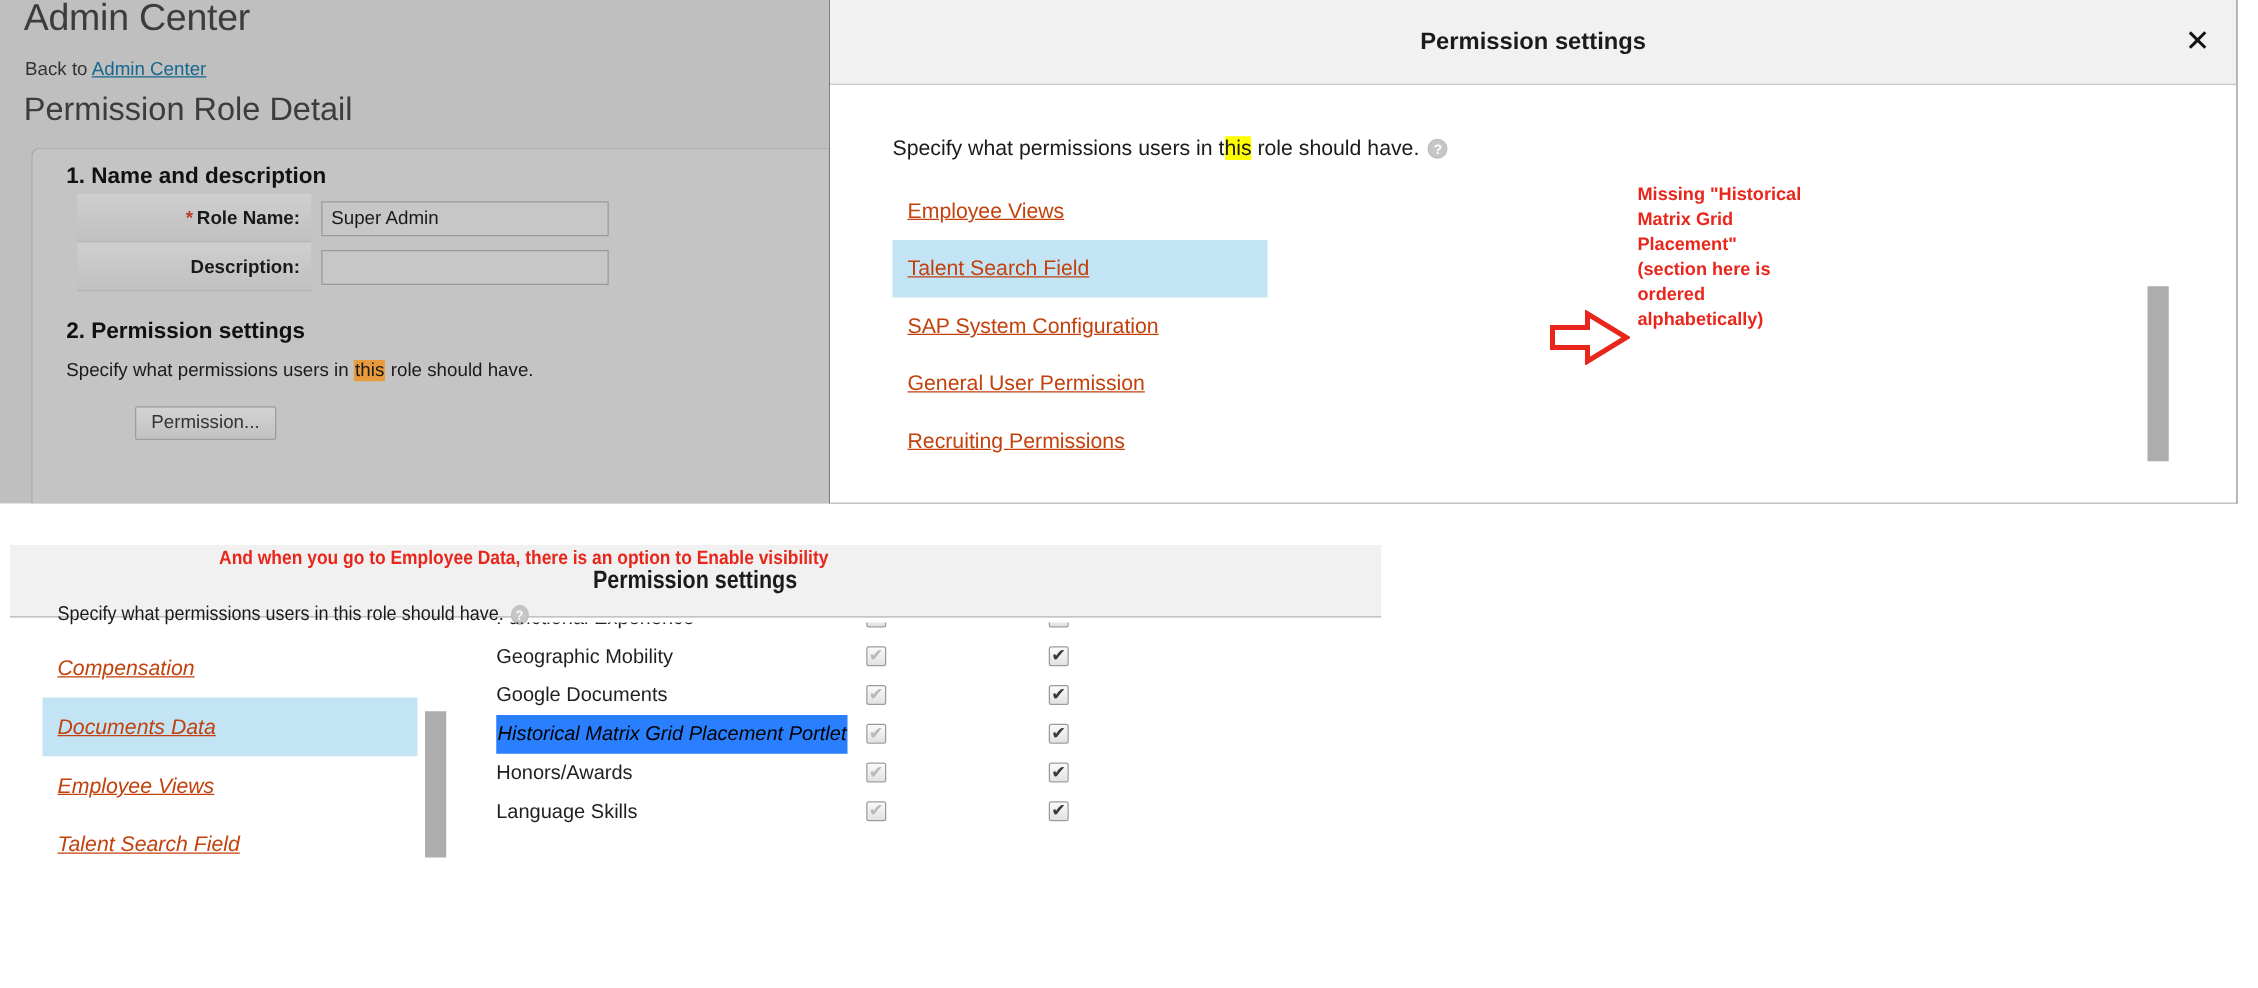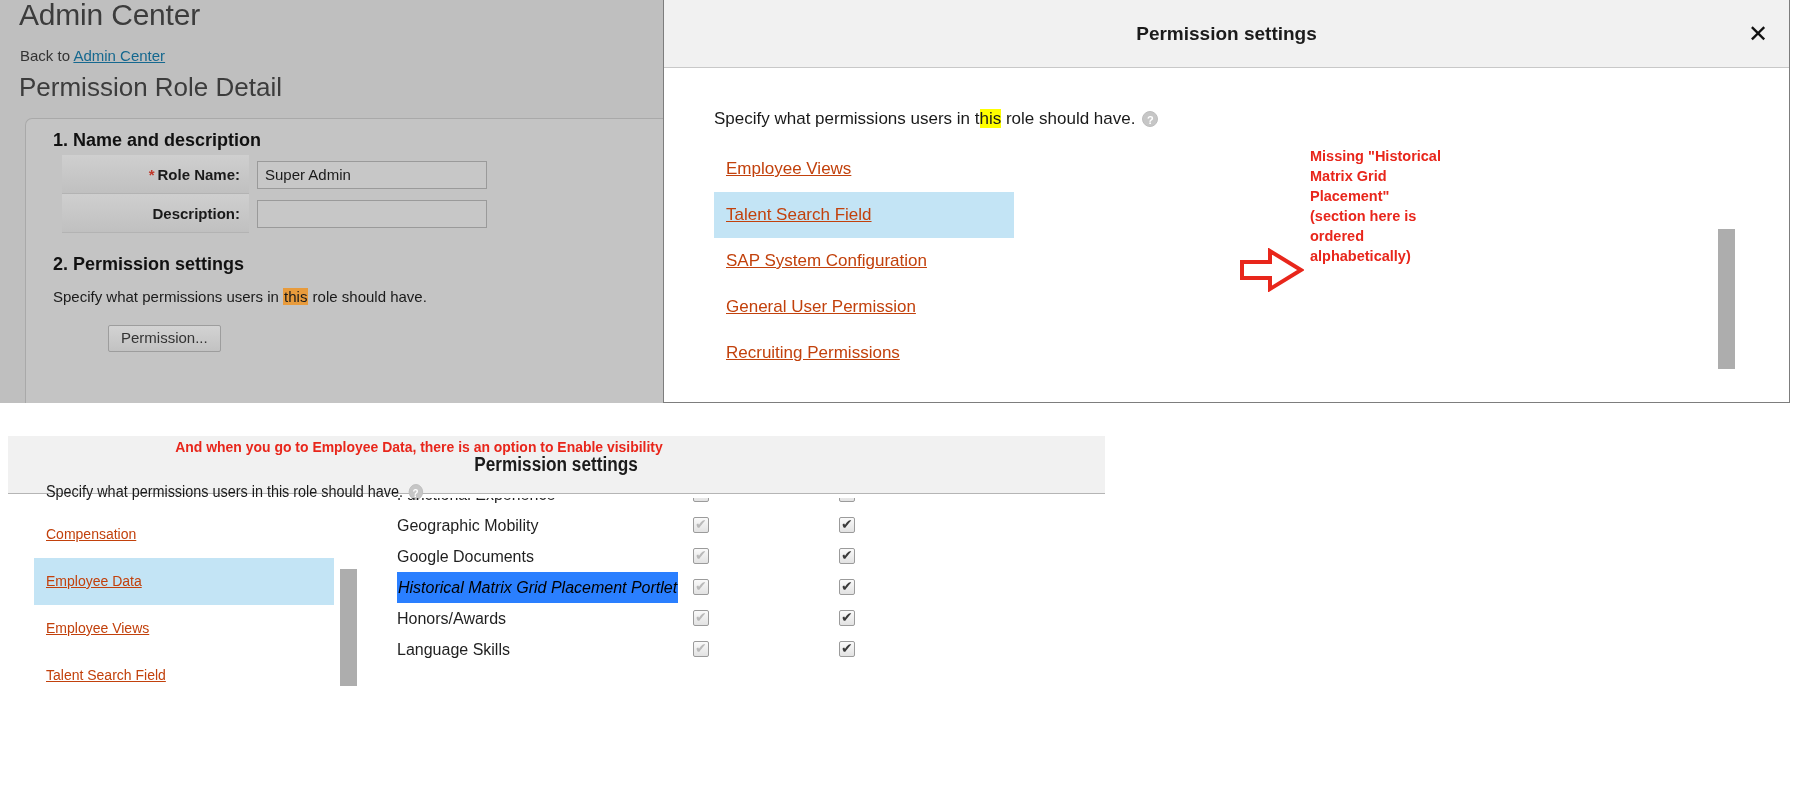--- a/index.html
+++ b/index.html
@@ -164,21 +164,21 @@
     white-space:nowrap;
   }
   .bot-specify {
     position:absolute; left:46px; top:80px;
     font-size:16px; color:#1a1a1a; white-space:nowrap;
     display:flex; align-items:center; gap:6px;
     transform:scaleX(0.9); transform-origin:left center;
   }
   .dlg-bot-nav { position:absolute; left:34px; top:108px; width:300px; }
   .dlg-bot-nav .navlink {
-    height:47px; line-height:47px; font-size:14px;
+    height:47px; line-height:47px; font-size:17px;font-style:italic;
   }
   .scroll-bot {
     position:absolute; left:340px; top:166px;
     width:17px; height:117px; background:#adadad;
   }
 
   .botlist { position:absolute; left:397px; top:95px; width:600px; }
   .botrow {
     position:relative; height:31px; font-size:16px; color:#1f1f1f;
     line-height:31px;
@@ -283,21 +283,21 @@
 
     <div class="annot-bot" style="top:35px; left:140px; width:620px;">And when you go to Employee Data, there is an option to Enable visibility</div>
 
     <div class="bot-specify">
       <span>Specify what permissions users in this role should have.</span>
       <span class="help-icon">?</span>
     </div>
 
     <div class="dlg-bot-nav">
       <a class="navlink" href="#">Compensation</a>
-      <a class="navlink sel" href="#">Employee Data</a>
+      <a class="navlink sel" href="#">Documents Data</a>
       <a class="navlink" href="#">Employee Views</a>
       <a class="navlink" href="#">Talent Search Field</a>
     </div>
 
     <div class="scroll-bot"></div>
 
     <div class="botlist">
       <div class="botrow clipped">
         <span class="lbl">Functional Experience</span>
         <span class="cb light cbA"></span>

